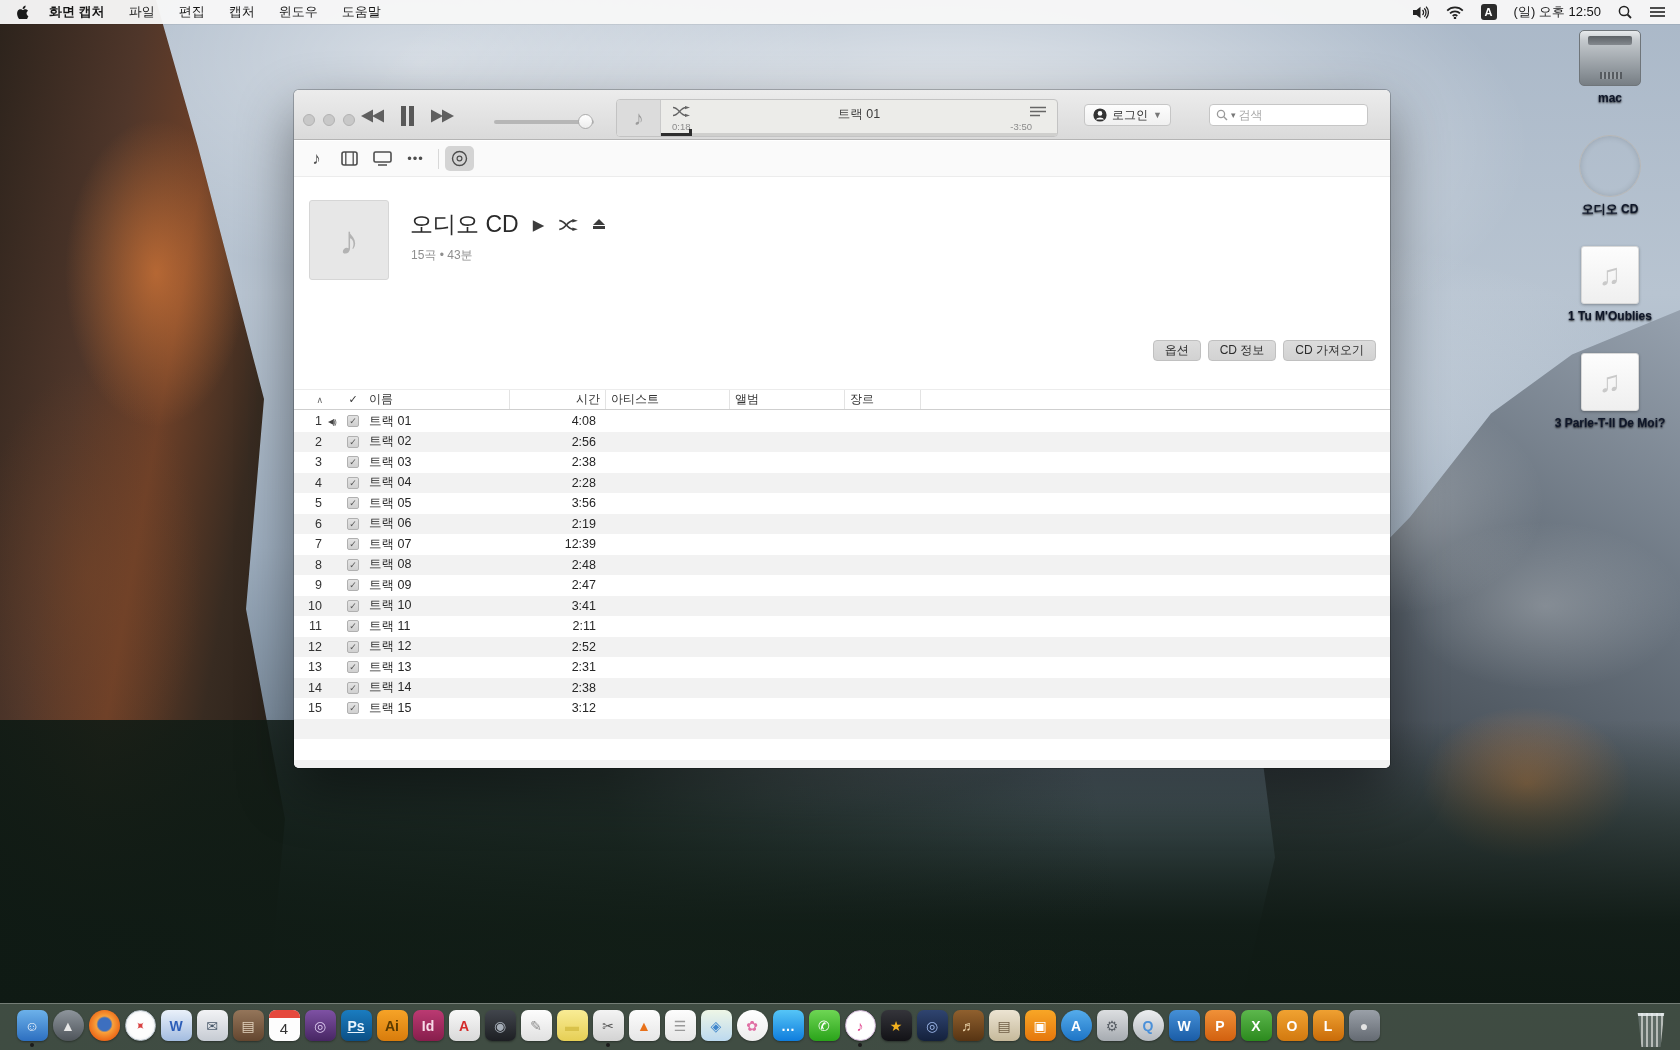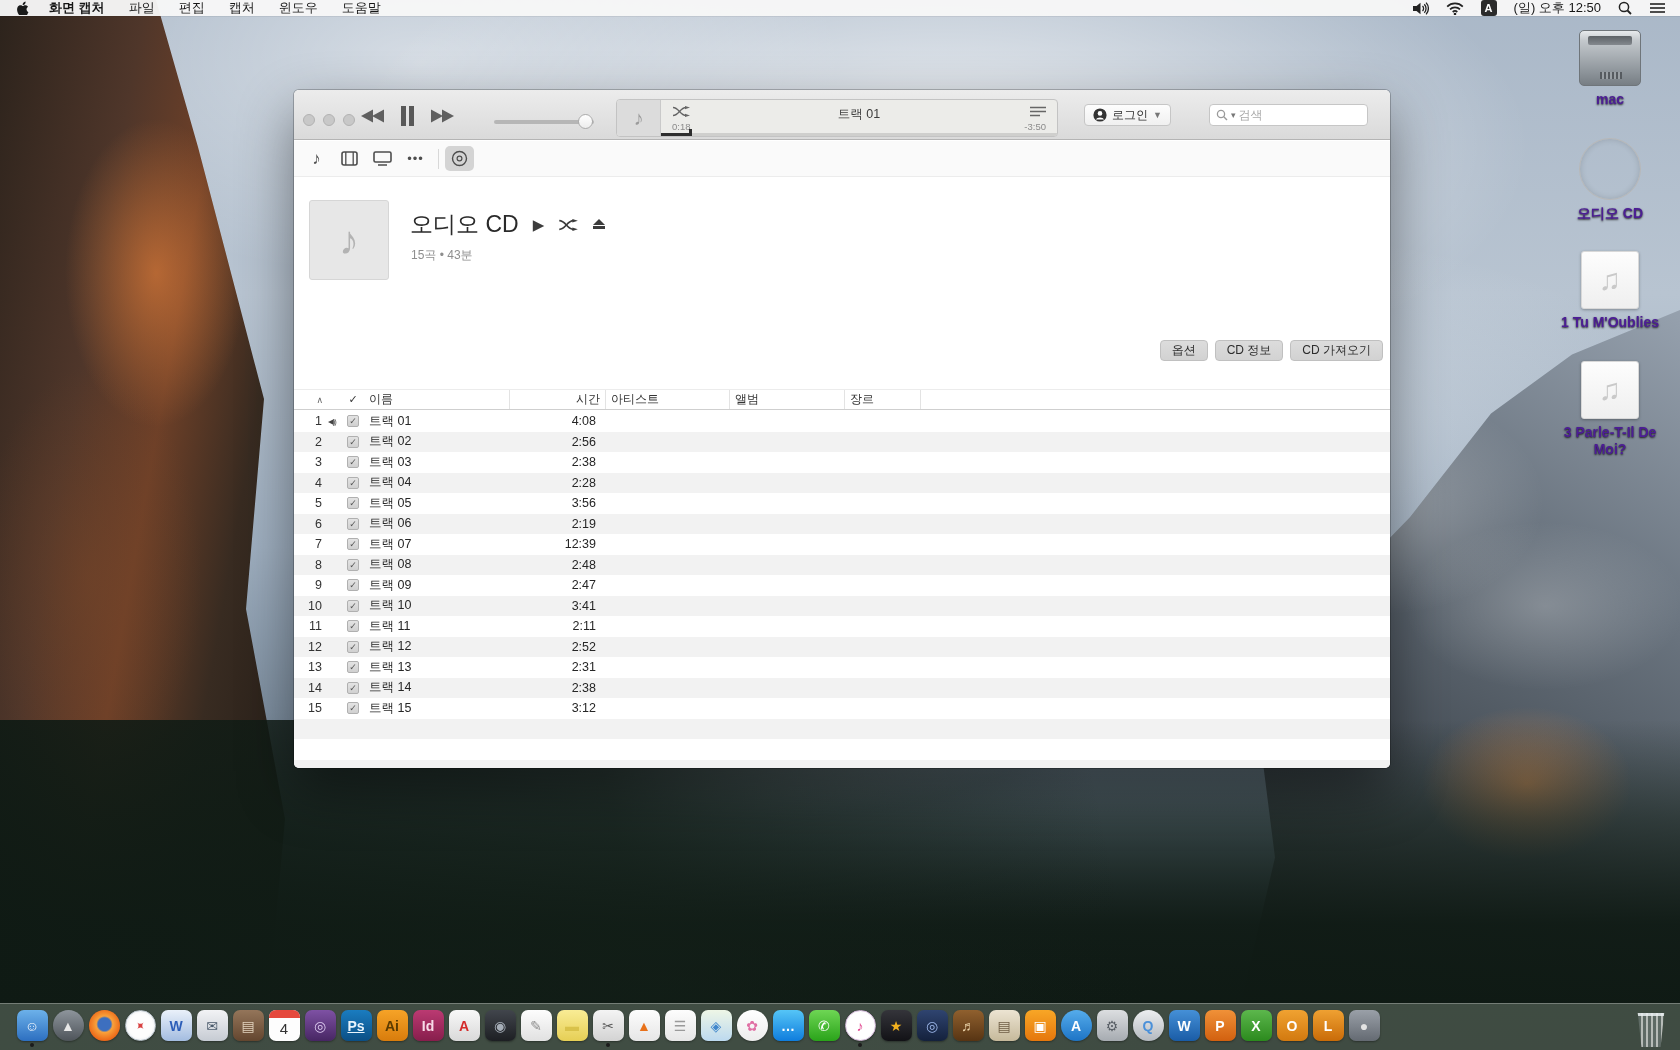--- a/index.html
+++ b/index.html
@@ -31,21 +31,21 @@
   }
   .mist { position:absolute; left:360px; top:540px; width:760px; height:290px;
     background:radial-gradient(ellipse, rgba(222,230,238,.6), rgba(222,230,238,0) 66%); filter:blur(3px); }
   .trees { position:absolute; left:0; bottom:0; width:100%; height:330px;
     background:
       linear-gradient(76deg, rgba(15,26,20,.95) 0%, rgba(18,30,23,.75) 38%, rgba(18,30,23,0) 66%),
       linear-gradient(180deg, rgba(20,33,25,0) 0%, rgba(20,33,25,.55) 30%, rgba(15,26,20,.95) 62%, #0e1913 100%);
   }
 
   
-  .menubar { position:absolute; left:0; top:0; width:100%; height:16px; background:rgba(247,247,247,.96);
+  .menubar { position:absolute; left:0; top:0; width:100%; height:24px; background:rgba(247,247,247,.96);
     display:flex; align-items:center; font-size:13px; color:#161616; z-index:50; box-shadow:0 0 1px rgba(0,0,0,.35); }
   .apple-logo { width:13px; height:14px; margin:0 20px 0 16px; }
   .menus { display:flex; gap:24px; }
   .menu-item { cursor:default; }
   .menu-item.app-name { font-weight:bold; }
   .mb-status { margin-left:auto; display:flex; align-items:center; gap:17px; padding-right:14px; }
   .input-badge { background:#2b2b2b; color:#fff; font-size:11px; font-weight:bold; width:16px; height:16px;
     border-radius:3px; display:flex; align-items:center; justify-content:center; }
   .mb-clock { font-size:13px; }
 
@@ -65,21 +65,21 @@
 
   .lcd { position:absolute; left:322px; top:9px; width:442px; height:38px; background:#eceImpce; background:#ecece9;
     border:1px solid #c3c3c3; border-radius:4px; display:flex; overflow:hidden; }
   .lcd-art { width:44px; background:#dcdcdc; border-right:1px solid #c9c9c9; display:flex; align-items:center; justify-content:center;
     color:#9b9b9b; font-size:20px; flex:none; }
   .lcd-main { position:relative; flex:1; }
   .lcd-title { position:absolute; left:0; right:0; top:6px; text-align:center; font-size:12.5px; color:#3c3c3c; }
   .lcd-shuffle { position:absolute; left:11px; top:6px; }
   .lcd-upnext { position:absolute; right:11px; top:6px; }
   .lcd-elapsed { position:absolute; left:11px; bottom:4px; font-size:9.5px; color:#8b8b8b; }
-  .lcd-remaining { position:absolute; right:11px; bottom:4px; font-size:9.5px; color:#8b8b8b; }
+  .lcd-remaining { position:absolute; right:25px; bottom:4px; font-size:9.5px; color:#8b8b8b; }
   .prog { position:absolute; left:0; right:0; bottom:0; height:3px; background:#cfcfcd; }
   .prog-elapsed { height:3px; background:#2e2e2e; }
   .prog-head { position:absolute; top:-4px; width:3px; height:7px; background:#2e2e2e; }
 
   .login-btn { position:absolute; left:790px; top:14px; height:22px; display:flex; align-items:center; gap:5px;
     padding:0 8px; border:1px solid #c6c6c6; border-radius:4px; background:linear-gradient(#fdfdfd,#f0f0f0);
     font-size:12px; color:#2e2e2e; }
   .chev { font-size:9px; color:#777; }
   .searchbox { position:absolute; left:915px; top:14px; width:159px; height:22px; background:#fff;
     border:1px solid #c6c6c6; border-radius:4px; display:flex; align-items:center; padding:0 6px; gap:3px; }
@@ -100,21 +100,21 @@
     border:1px solid #d6d6d6; border-radius:3px; display:flex; align-items:center; justify-content:center;
     color:#b3b3b3; font-size:40px; }
   .album-line { position:absolute; left:116px; top:32px; display:flex; align-items:center; gap:14px; }
   .album-title { font-size:23px; color:#2a2a2a; }
   .play-glyph { font-size:15px; color:#3c3c3c; }
   .eject { width:14px; height:12px; position:relative; }
   .eject::before { content:""; position:absolute; left:1px; top:0; border-left:6px solid transparent;
     border-right:6px solid transparent; border-bottom:6px solid #3c3c3c; }
   .eject::after { content:""; position:absolute; left:1px; bottom:2px; width:12px; height:2.5px; background:#3c3c3c; }
   .album-meta { position:absolute; left:117px; top:70px; font-size:12px; color:#8e8e8e; }
-  .hdr-buttons { position:absolute; right:7px; top:163px; display:flex; gap:7px; }
+  .hdr-buttons { position:absolute; right:14px; top:163px; display:flex; gap:7px; }
   .gbtn { height:21px; padding:0 11px; background:linear-gradient(#dcdcdc,#d2d2d2); border:1px solid #c0c0c0;
     border-radius:4px; font-size:12px; color:#2c2c2c; display:flex; align-items:center; }
 
   .tgrid { display:grid; grid-template-columns:30px 18px 22px 146px 96px 124px 115px 76px 1fr; align-items:center; }
   .thead { position:absolute; left:0; top:299px; width:100%; height:21px; background:#fff;
     border-top:1px solid #ececec; border-bottom:1px solid #cfcfcf; font-size:12px; color:#333; }
   .th { height:100%; display:flex; align-items:center; padding:0 5px; }
   .th.rb { border-right:1px solid #e3e3e3; }
   .th.sort { justify-content:flex-end; color:#666; font-size:9px; padding-right:1px; }
   .th.check { justify-content:center; font-weight:bold; font-size:11px; padding:0; }
@@ -127,21 +127,21 @@
   .c.spk { font-size:7.5px; letter-spacing:-1px; color:#444; padding:0 0 0 4px; }
   .c.cbx { padding:0; display:flex; justify-content:center; }
   .cb { width:12px; height:12px; background:linear-gradient(#e3e3e3,#d0d0d0); border:1px solid #b0b0b0;
     border-radius:2px; font-size:9px; color:#555; display:flex; align-items:center; justify-content:center; }
   .c.time { text-align:right; padding-right:10px; }
 
   
   .desktop-icons { position:absolute; right:37px; top:30px; width:66px; display:flex; flex-direction:column;
     gap:29px; align-items:center; z-index:5; }
   .dticon { display:flex; flex-direction:column; align-items:center; gap:5px; width:120px; }
-  .dtlabel { font-size:14px; font-weight:bold; color:#4c1d95; text-shadow:0 1px 2px rgba(0,0,0,.85); text-align:center; line-height:1.25; }
+  .dtlabel { font-size:12px; font-weight:bold; color:#0f172a; text-shadow:0 1px 2px rgba(0,0,0,.85); text-align:center; line-height:1.25; }
   .ic-hard-drive { width:62px; height:56px; border-radius:5px;
     background:linear-gradient(180deg,#e7eaec 0%,#c3c8cc 18%,#aab0b5 45%,#8e959b 75%,#777e84 100%);
     border:1px solid #6f757a; position:relative; }
   .ic-hard-drive::before { content:""; position:absolute; left:8px; top:5px; right:8px; height:9px;
     background:linear-gradient(#5c6166,#84898e); border-radius:2px; }
   .ic-hard-drive::after { content:""; position:absolute; left:20px; bottom:6px; width:22px; height:7px;
     background:repeating-linear-gradient(90deg,#565b60 0 2px,#9aa0a5 2px 4px); }
   .ic-cd { width:62px; height:62px; border-radius:50%;
     background:
       radial-gradient(circle, #ffffff 0 11px, #c9c9c9 11px 12px, rgba(255,255,255,0) 12px),

